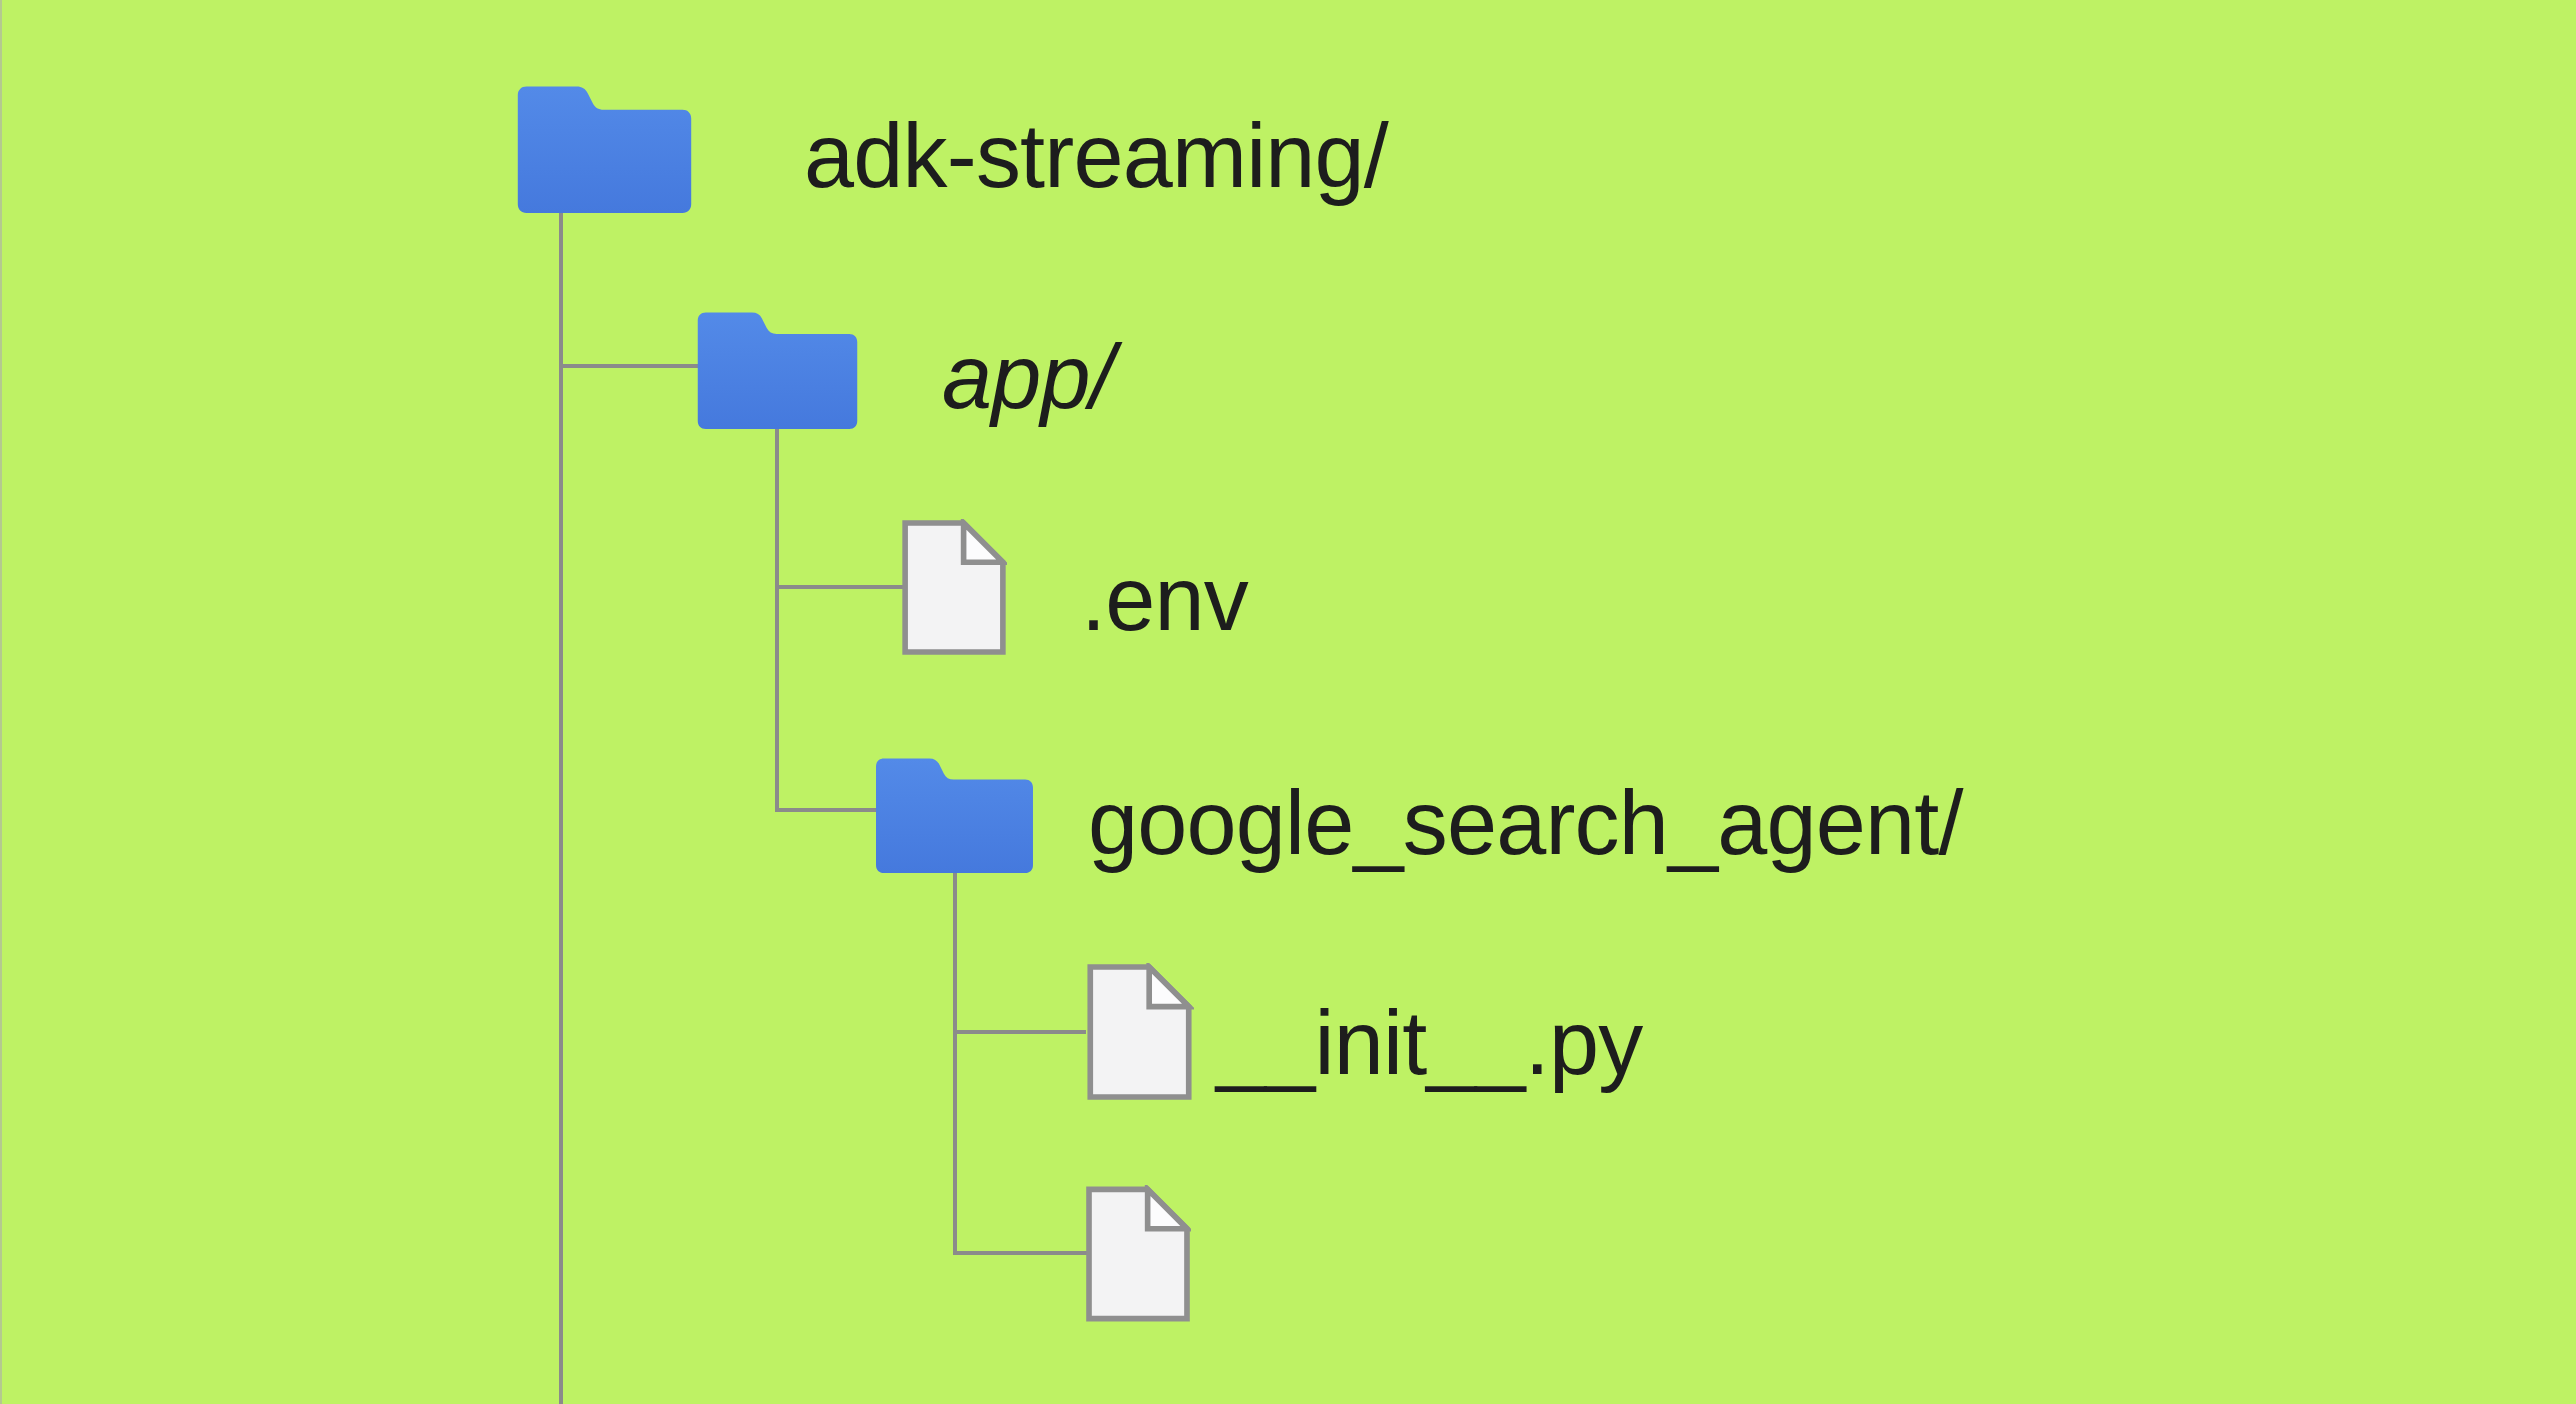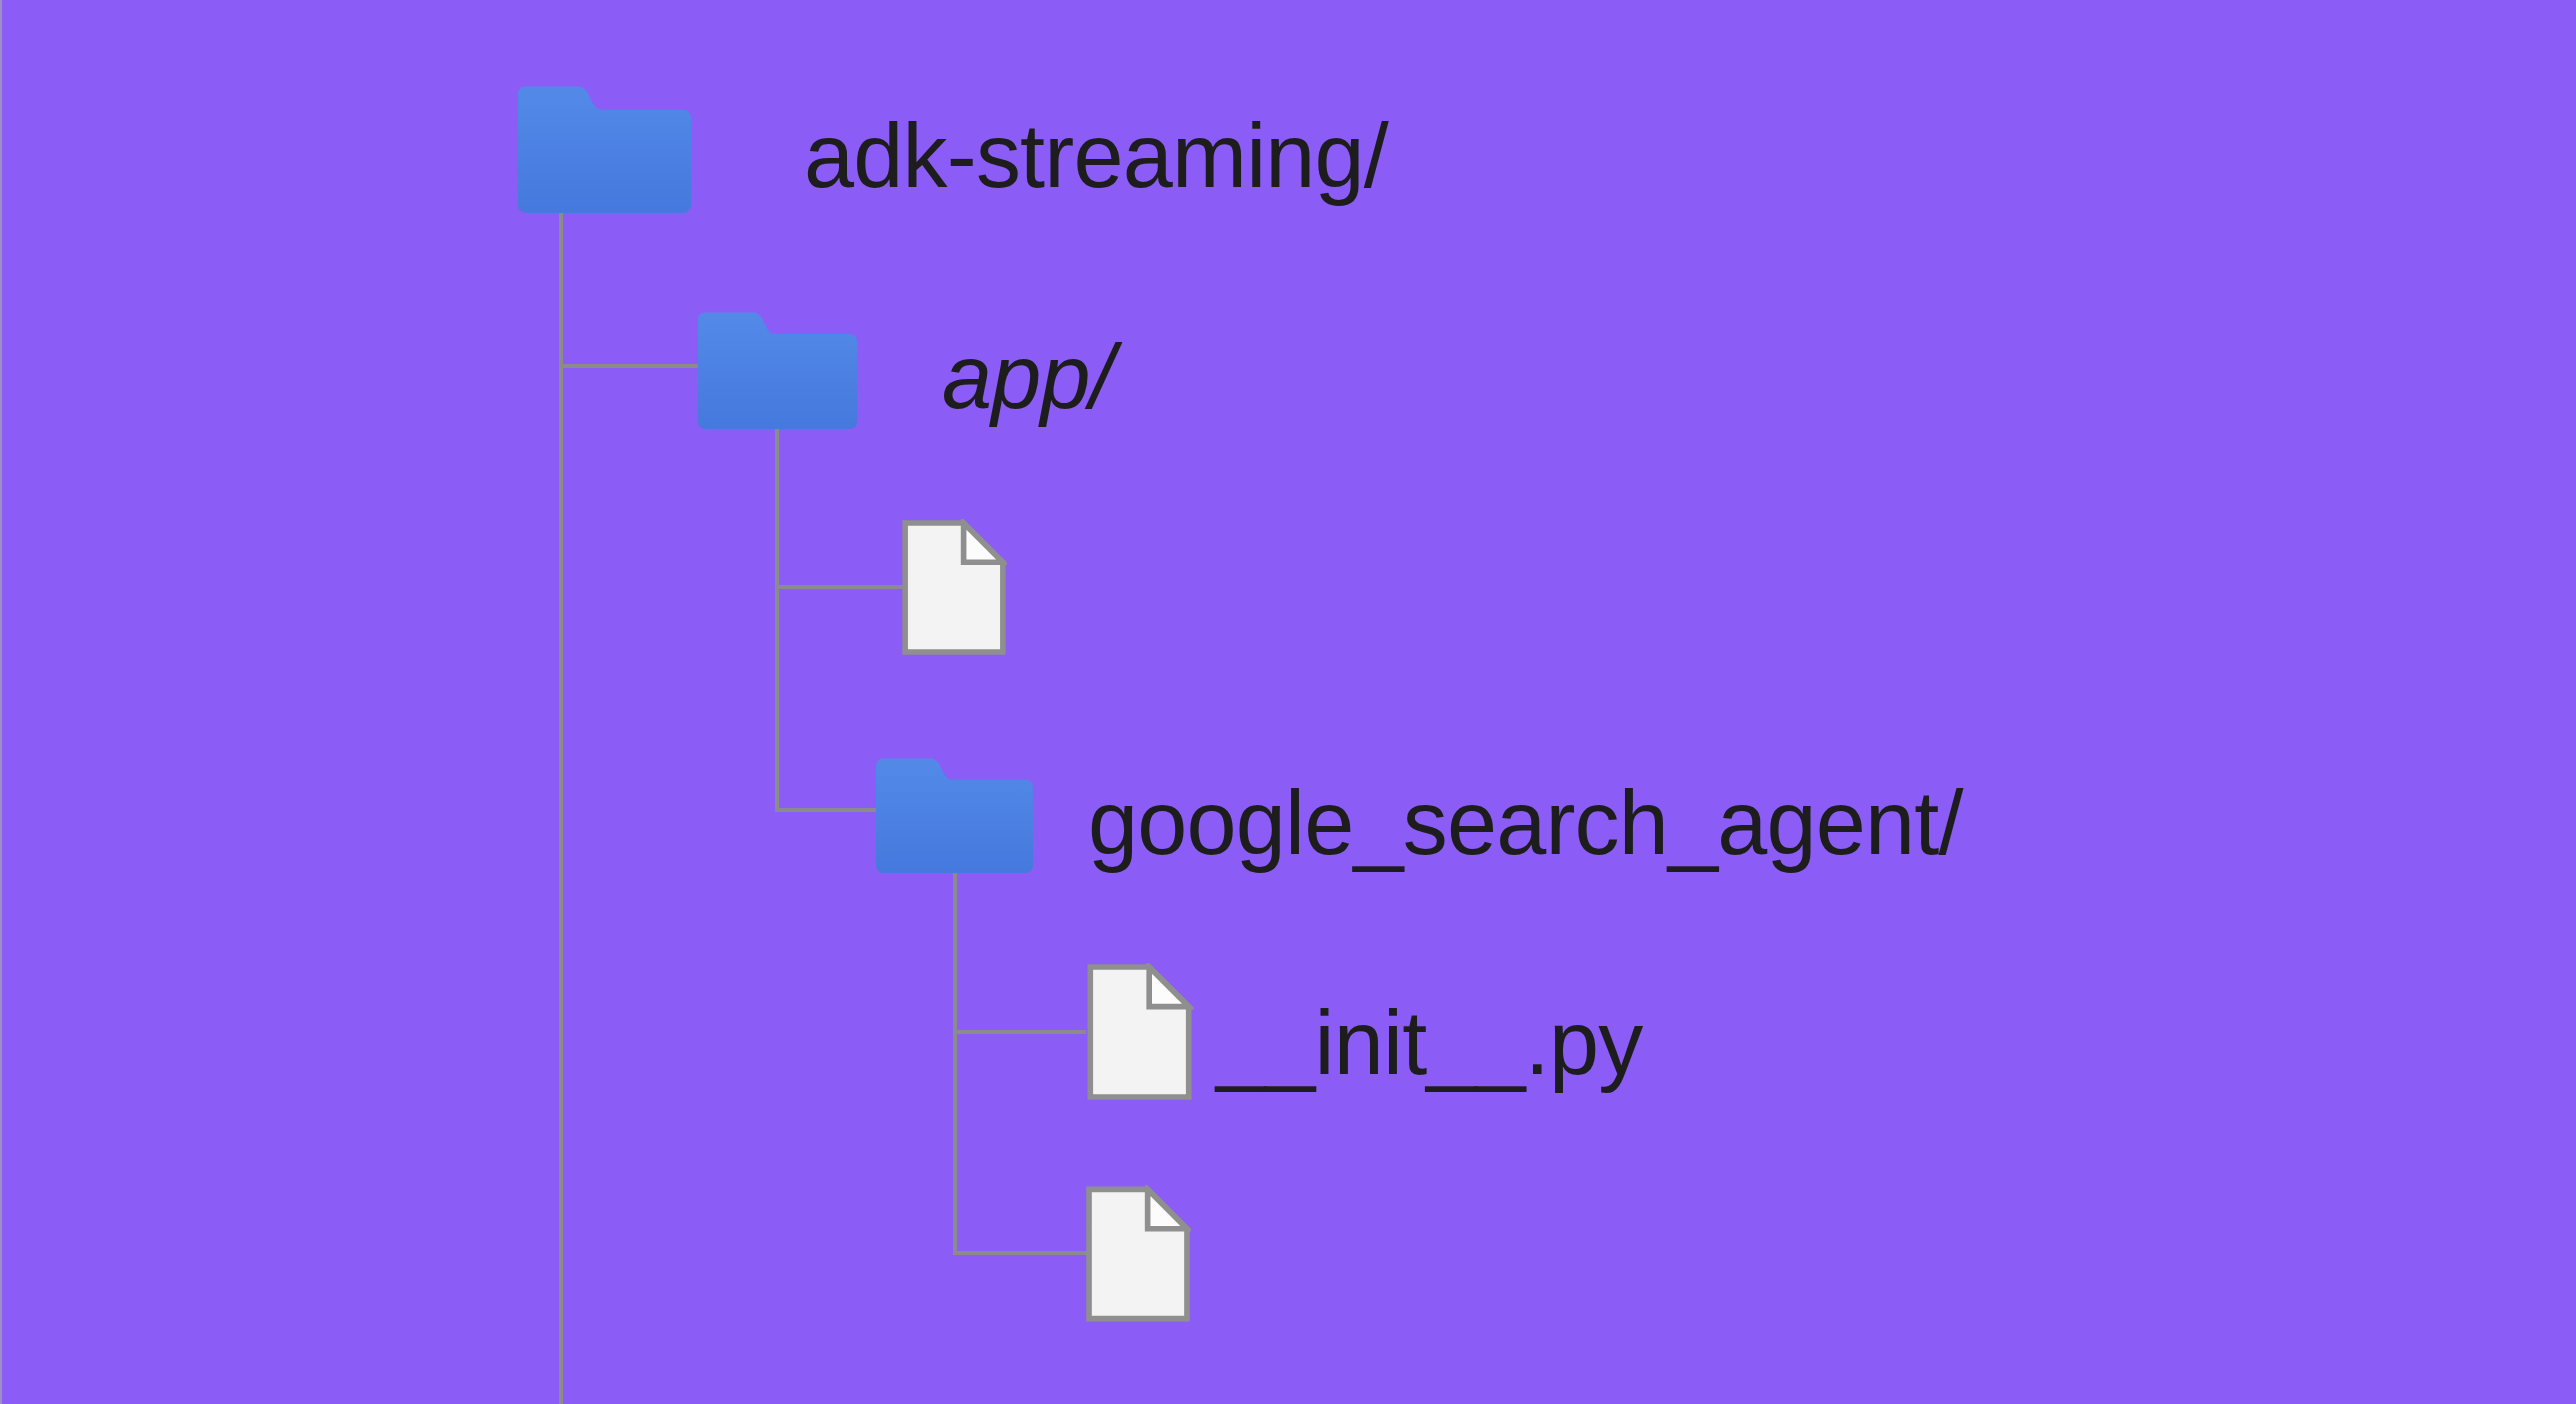--- a/index.html
+++ b/index.html
@@ -10,21 +10,21 @@
     width: 2576px;
     height: 1404px;
     background: #fafaf8;
     overflow: hidden;
     font-family: "Liberation Sans", "DejaVu Sans", sans-serif;
   }
   .canvas {
     position: relative;
     width: 2576px;
     height: 1404px;
-    background: #8b5cf6;
+    background: #bef264;
   }
   .edge-line {
     position: absolute;
     left: 0; top: 0;
     width: 2.4px; height: 1404px;
     background: #aeaeac;
     opacity: .6;
   }
   .connector {
     position: absolute;
@@ -99,20 +99,21 @@
 
   <svg class="icon i-app" viewBox="0 0 200 158">
     <path d="M0 22 C0 16 4 12 10 12 H68 C74 12 78 14.5 80.5 19.5 L86.5 31.5 C89 36.5 93 39 99 39 H190 C196 39 200 43 200 49 V148 C200 154 196 158 190 158 H10 C4 158 0 154 0 148 Z" fill="url(#folderGrad)"></path>
   </svg>
   <div class="label l-app">app/</div>
 
   <svg class="icon i-env" viewBox="0 0 132 171">
     <path d="M5 5 H78 L127 54 V166 H5 Z" fill="#f3f3f4" stroke="#8f8f8f" stroke-width="7"></path>
     <path d="M78 5 V54 H127 Z" fill="#fcfcfd" stroke="#8f8f8f" stroke-width="7" stroke-linejoin="miter"></path>
   </svg>
+  <div class="label l-env">.env</div>
 
   <svg class="icon i-gsa" viewBox="0 0 200 158">
     <path d="M0 22 C0 16 4 12 10 12 H68 C74 12 78 14.5 80.5 19.5 L86.5 31.5 C89 36.5 93 39 99 39 H190 C196 39 200 43 200 49 V148 C200 154 196 158 190 158 H10 C4 158 0 154 0 148 Z" fill="url(#folderGrad)"></path>
   </svg>
   <div class="label l-gsa">google_search_agent/</div>
 
   <svg class="icon i-init" viewBox="0 0 132 171">
     <path d="M5 5 H78 L127 54 V166 H5 Z" fill="#f3f3f4" stroke="#8f8f8f" stroke-width="7"></path>
     <path d="M78 5 V54 H127 Z" fill="#fcfcfd" stroke="#8f8f8f" stroke-width="7" stroke-linejoin="miter"></path>
   </svg>

